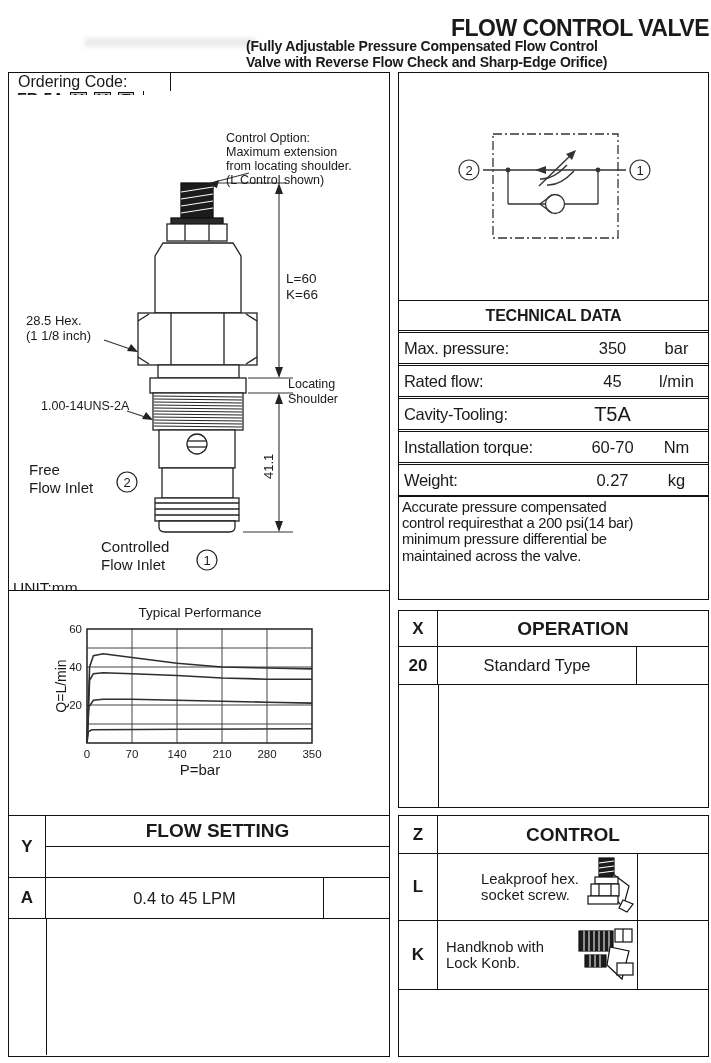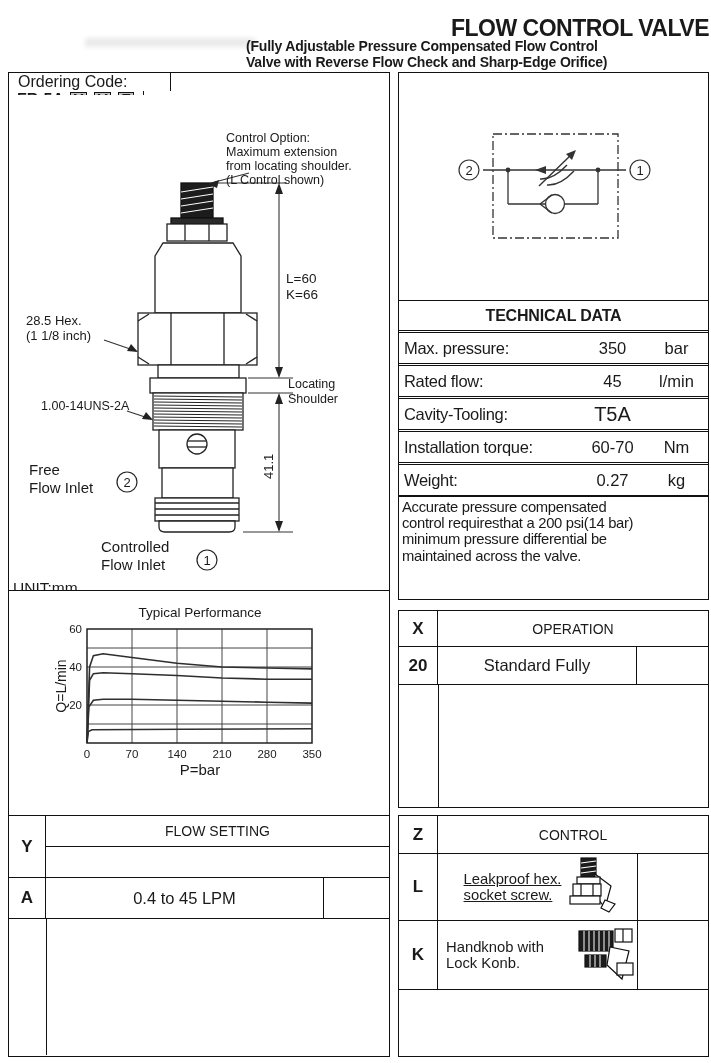--- a/index.html
+++ b/index.html
@@ -47,21 +47,21 @@
   
   .keycol{box-sizing:border-box;border-right:1.4px solid #111;display:flex;align-items:center;justify-content:center;
           font-weight:bold;font-size:17px;}
   #optable{left:398px;top:610px;width:311px;height:198px;}
   #optable .hr{display:flex;height:35px;border-bottom:1.3px solid #111;}
   #optable .r1{display:flex;height:37px;border-bottom:1.3px solid #111;}
   #op-rest{display:flex;height:123px;}
 
   #ytable{left:8px;top:815px;width:382px;height:242px;}
   #ztable{left:398px;top:815px;width:311px;height:242px;}
-  .hdr-label{flex:1;display:flex;align-items:center;justify-content:center;font-weight:normal;font-size:14px;}
+  .hdr-label{flex:1;display:flex;align-items:center;justify-content:center;font-weight:bold;font-size:19px;}
   .cell-mid{display:flex;align-items:center;justify-content:center;font-size:16.5px;}
   .opt-text{font-size:14.8px;line-height:16.5px;padding-left:8px;}
 </style>
 </head>
 <body>
 
 <div class="abs" id="watermark"></div>
 <div class="abs" id="title">FLOW CONTROL VALVE</div>
 <div class="abs" id="subtitle">
   <div>(Fully Adjustable Pressure Compensated Flow Control</div>
@@ -286,21 +286,21 @@
     </svg>
 </div>
 
 <div class="panel" id="optable">
   <div class="hr">
     <div class="keycol" style="width:39px;">X</div>
     <div class="hdr-label">OPERATION</div>
   </div>
   <div class="r1">
     <div class="keycol" style="width:39px;">20</div>
-    <div class="cell-mid" style="width:198px;border-right:1.3px solid #111;">Standard Fully</div>
+    <div class="cell-mid" style="width:198px;border-right:1.3px solid #111;">Standard Type</div>
     <div style="flex:1;"></div>
   </div>
   <div id="op-rest">
     <div style="width:39px;border-right:1.4px solid #111;"></div>
     <div style="flex:1;"></div>
   </div>
 </div>
 
 <div class="panel" id="ytable">
   <div style="display:flex;height:61px;border-bottom:1.4px solid #111;">
@@ -321,21 +321,21 @@
   </div>
 </div>
 
 <div class="panel" id="ztable">
   <div style="display:flex;height:37px;border-bottom:1.4px solid #111;">
     <div class="keycol" style="width:39px;">Z</div>
     <div class="hdr-label">CONTROL</div>
   </div>
   <div style="display:flex;height:66px;border-bottom:1.4px solid #111;">
     <div class="keycol" style="width:39px;">L</div>
-    <div style="width:199px;border-right:1.3px solid #111;display:flex;align-items:center;justify-content:center;text-decoration:underline;">
+    <div style="width:199px;border-right:1.3px solid #111;display:flex;align-items:center;justify-content:flex-end;">
       <div class="opt-text">
         <div>Leakproof hex.</div>
         <div>socket screw.</div>
       </div>
       <svg width="56" height="62" viewBox="0 0 56 62" style="margin-right:2px;">
         <g stroke="#111" stroke-width="1.2" fill="#fff">
           <rect x="20" y="2" width="15" height="19" fill="#1c1c1c"></rect>
           <line x1="20" y1="7" x2="35" y2="5" stroke="#fff"></line>
             <line x1="20" y1="12" x2="35" y2="10" stroke="#fff"></line>
           <line x1="20" y1="17" x2="35" y2="15" stroke="#fff"></line>

